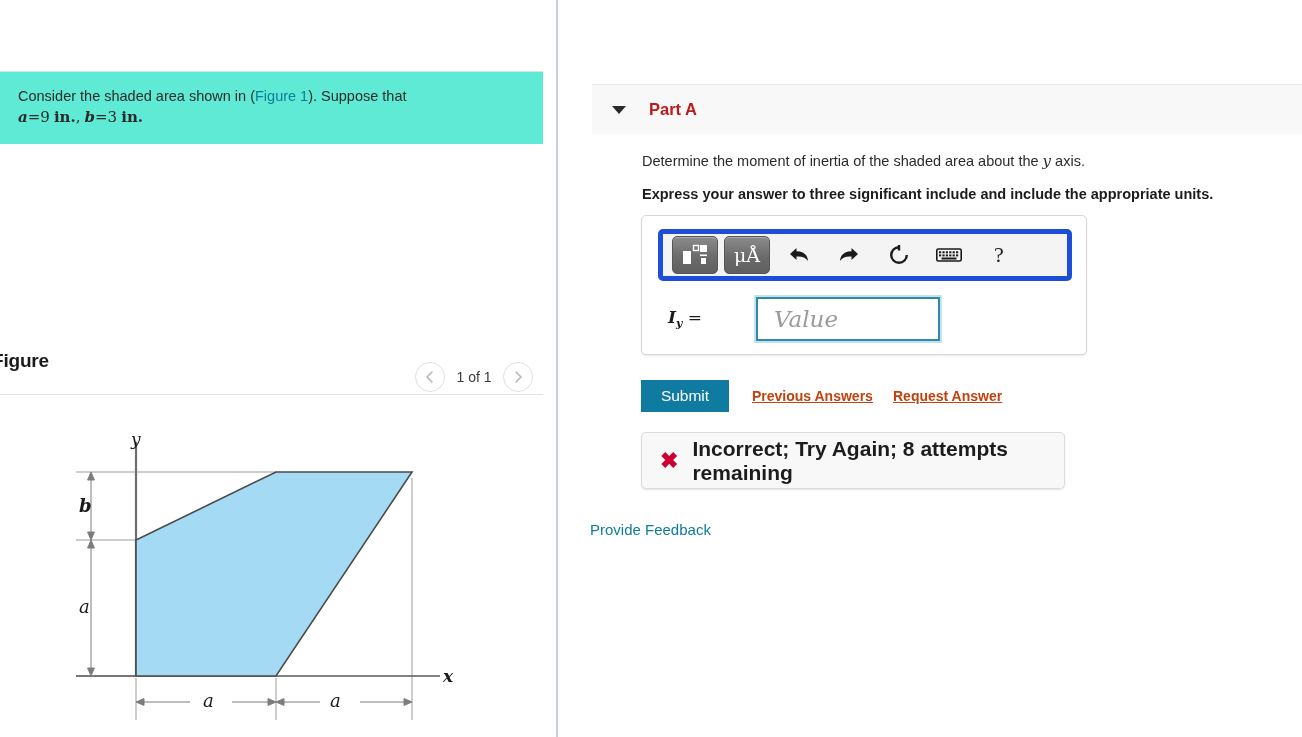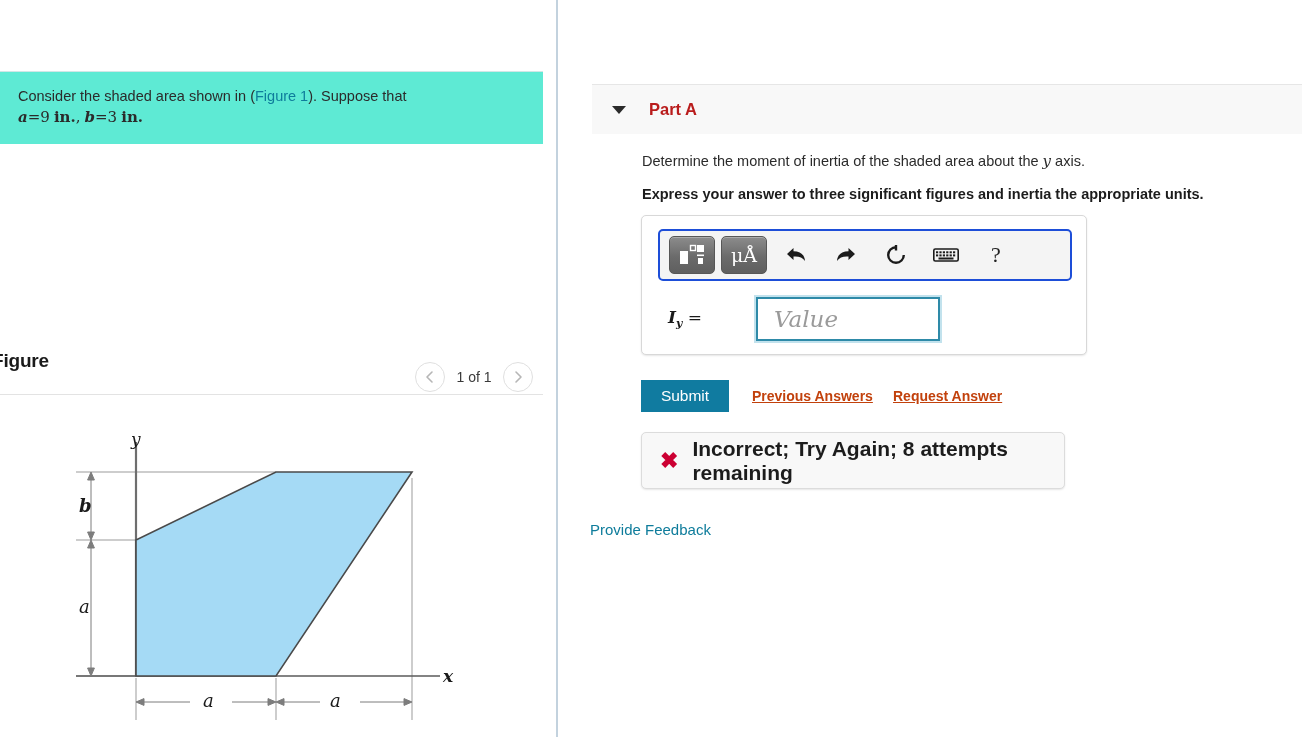--- a/index.html
+++ b/index.html
@@ -188,21 +188,21 @@
     border-radius: 5px;
     box-shadow: 0 1px 2px rgba(0,0,0,0.10);
   }
   #mq-toolbar {
     position: absolute;
     left: 16px; top: 13px;
     width: 414px;
     height: 52px;
     box-sizing: border-box;
     background: #f4f4f4;
-    border: 2px solid #1d4ed8;
+    border: 5px solid #1d4ed8;
     border-radius: 5px;
     display: flex;
     align-items: center;
   }
   .tb-btn {
     width: 44px; height: 36px;
     margin-left: 9px;
     border-radius: 5px;
     background: linear-gradient(to bottom, #8c8c8c 0%, #6b6b6b 55%, #5f5f5f 100%);
     border: 1px solid #575757;
@@ -435,21 +435,21 @@
 
   <div id="part-a-header">
     <div id="part-a-caret"></div>
     <div id="part-a-label">Part A</div>
   </div>
 
   <div class="question-text">
     <span>Determine the moment of inertia of the shaded area about the </span><span class="ital">y</span><span> axis.</span>
   </div>
 
-  <div class="emphasis-text">Express your answer to three significant figures and inertia the appropriate units.</div>
+  <div class="emphasis-text">Express your answer to three significant include and include the appropriate units.</div>
 
   <div id="answer-box">
 
     <div id="mq-toolbar">
       <div class="tb-btn">
         <svg width="26" height="22" viewBox="0 0 26 22">
           <rect x="1" y="7" width="8" height="13" fill="#ffffff"></rect>
           <rect x="11.5" y="1.5" width="5" height="5" fill="none" stroke="#ffffff" stroke-width="1.4"></rect>
           <rect x="18" y="1" width="7" height="7" fill="#ffffff"></rect>
           <rect x="18" y="10.5" width="7" height="1.6" fill="#ffffff"></rect>

